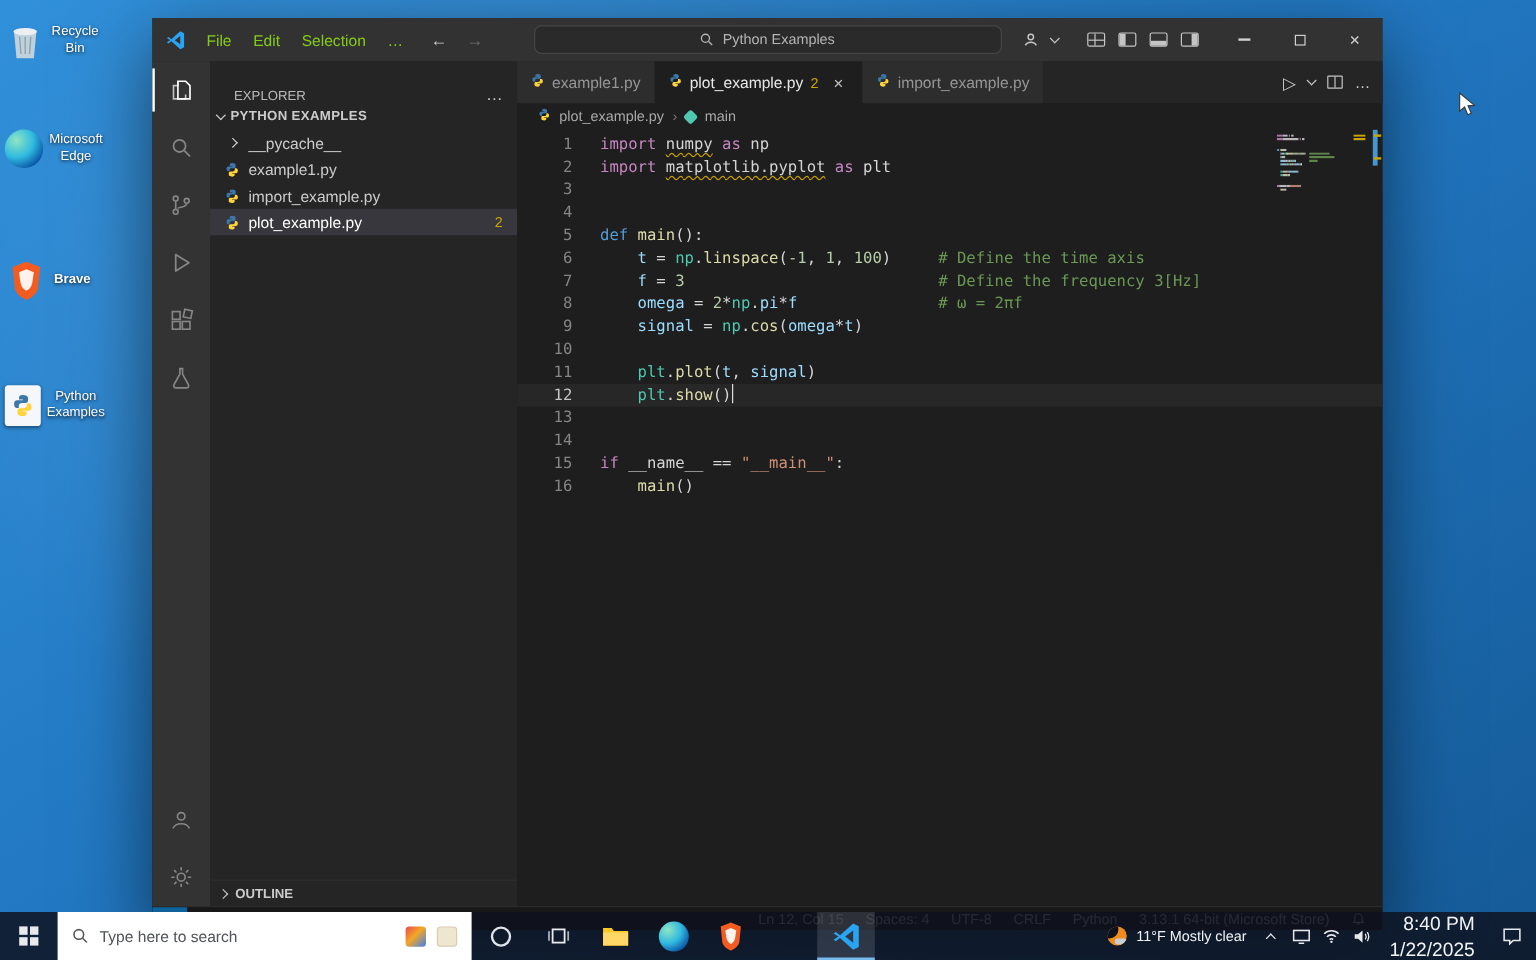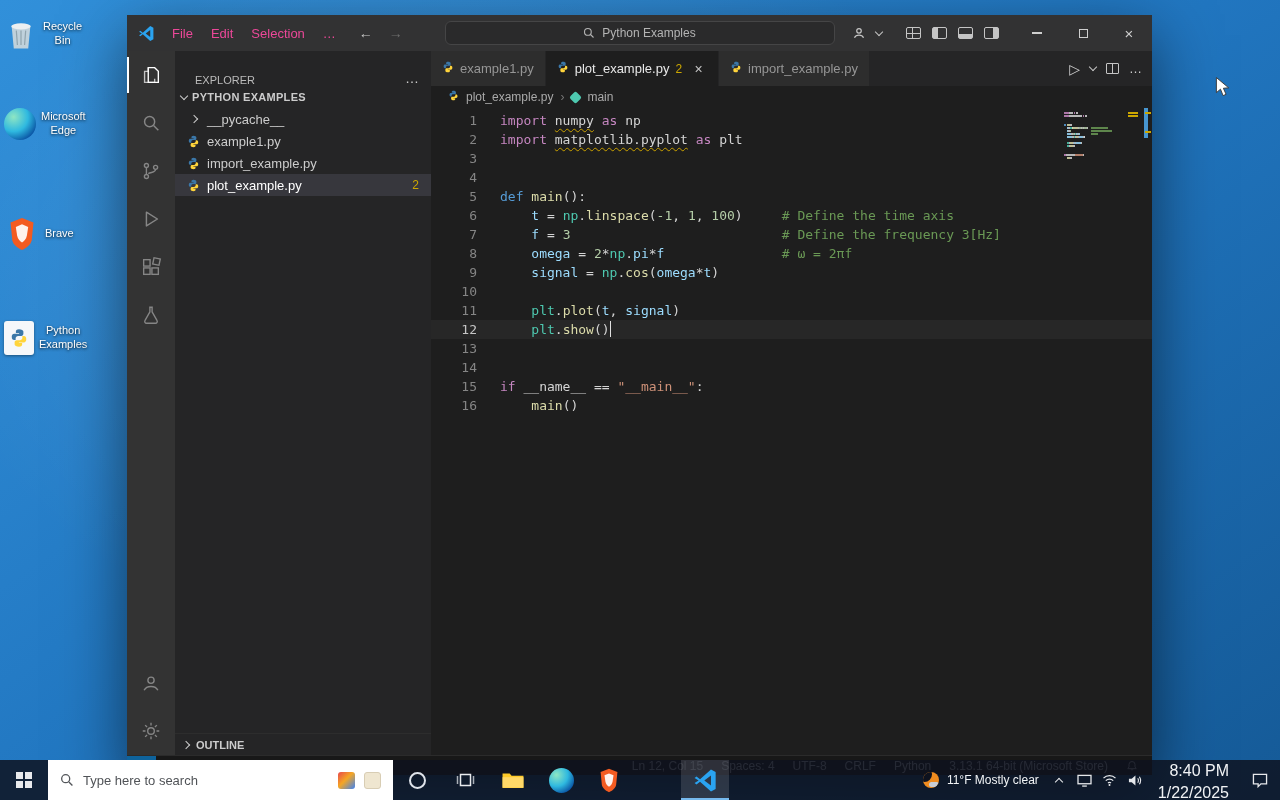--- a/index.html
+++ b/index.html
@@ -26,21 +26,21 @@
   .mouse { position:absolute; left:1214px; top:76px; z-index:99; }
 
   
   .vscode { position:absolute; left:127px; top:15px; width:1025px; height:760px;
     background:#1e1e1e; box-shadow:0 20px 60px rgba(0,0,0,.55);
     display:flex; flex-direction:column; font-size:13px; color:#cccccc; z-index:10; }
 
   
   .titlebar { flex:0 0 36px; background:#323233; display:flex; align-items:center; position:relative; }
   .tb-logo { margin:0 8px 0 11px; display:flex; }
-  .menu { padding:0 9px; height:100%; display:flex; align-items:center; color:#ec4899; cursor:default; }
+  .menu { padding:0 9px; height:100%; display:flex; align-items:center; color:#84cc16; cursor:default; }
   .nav-arrows { display:flex; gap:16px; margin-left:14px; font-size:14px; }
   .nav-fwd { color:#6e6e6e; }
   .cmd-center { position:absolute; left:50%; top:6px; transform:translateX(-50%);
     width:390px; height:24px; background:#2a2a2b; border:1px solid #454546; border-radius:6px;
     display:flex; align-items:center; justify-content:center; gap:7px; color:#b4b4b4; font-size:12px; }
   .tb-right { margin-left:auto; display:flex; align-items:center; height:100%; }
   .tb-ic { width:26px; height:26px; display:flex; align-items:center; justify-content:center; color:#c5c5c5; }
   .layout-ic { width:15px; height:12px; border:1.4px solid #c5c5c5; border-radius:2px; position:relative; }
   .layout-ic.fl-l::before { content:""; position:absolute; left:0; top:0; bottom:0; width:5px; background:#c5c5c5; }
   .layout-ic.fl-b::before { content:""; position:absolute; left:0; right:0; bottom:0; height:4px; background:#c5c5c5; }
@@ -164,21 +164,21 @@
   <span class="lbl">Recycle Bin</span>
 </div>
 
 <div class="dicon" style="left:4px;top:106px;">
   <span class="ic-box">
       <span class="edge-ball"></span>
     </span>
   <span class="lbl">Microsoft Edge</span>
 </div>
 
-<div class="dicon" style="left:4px;top:216px;">
+<div class="dicon" style="left:4px;top:216px;font-weight:bold;">
   <span class="ic-box">
     <svg width="30" height="34" viewBox="0 0 34 38">
       <path d="M17 1 L30 6 L28 26 C27 31 22 35 17 37 C12 35 7 31 6 26 L4 6 Z" fill="#f35b21"></path>
       <path d="M17 8 L24 11 L22.5 21 C21.7 25 19 27.5 17 28.5 C15 27.5 12.3 25 11.5 21 L10 11 Z" fill="#ffffff" opacity="0.92"></path>
     </svg>
   </span>
   <span class="lbl">Brave</span>
 </div>
 
 <div class="dicon" style="left:4px;top:320px;">

